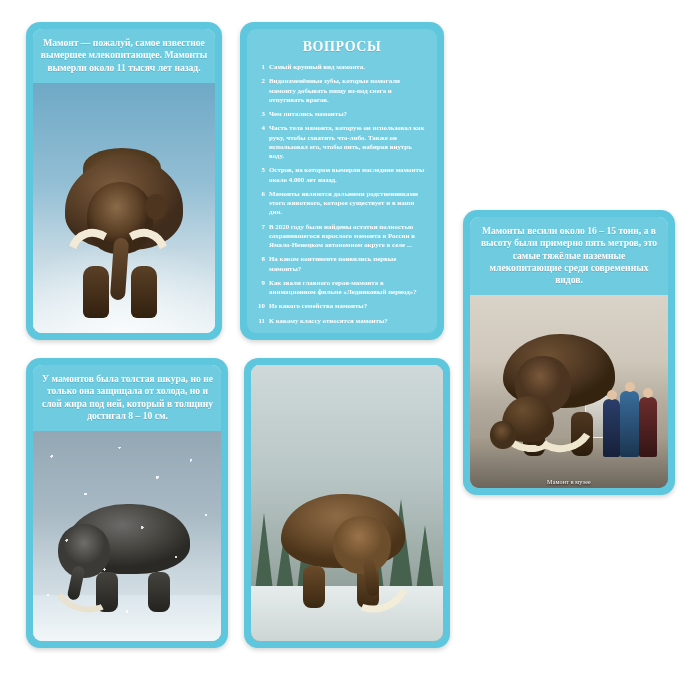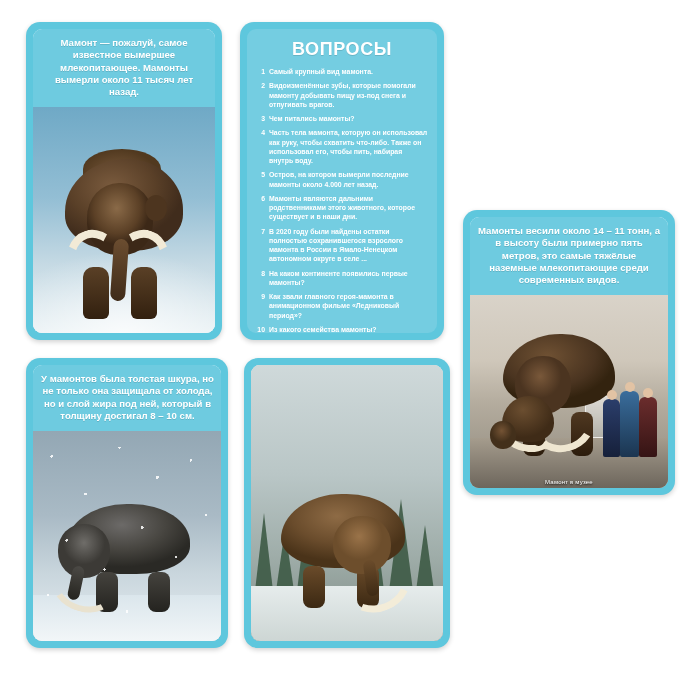--- a/index.html
+++ b/index.html
@@ -11,20 +11,21 @@
     height: 700px;
     background: #ffffff;
     font-family: "Liberation Sans", sans-serif;
     overflow: hidden;
     position: relative;
   }
   #stage {
     position: relative;
     width: 700px;
     height: 700px;
+    font-family: Liberation Serif, serif;
   }
 
   
   .card {
     position: absolute;
     box-sizing: border-box;
     border-radius: 14px;
     background: #5ec7dd;
     padding: 7px;
     box-shadow: 0 2px 5px rgba(0,0,0,0.18);
@@ -124,21 +125,21 @@
   
   #card2 { left: 240px; top: 22px; width: 204px; height: 318px; }
   #card2 .card-inner { background: #74cde1; }
   .q-wrap {
     padding: 10px 9px 8px 9px;
     color: #ffffff;
   }
   .q-title {
     text-align: center;
     font-weight: bold;
-    font-size: 18px;
+    font-size: 14px;
     letter-spacing: .6px;
     margin: 0 0 7px 0;
     color: #ffffff;
     text-shadow: 0 1px 0 rgba(0,0,0,.12);
   }
   .q-list { list-style: none; margin: 0; padding: 0; }
   .q-item {
     display: flex;
     gap: 4px;
     font-size: 6.9px;
@@ -406,21 +407,21 @@
             <span class="q-num">11</span>
             <span class="q-txt">К какому классу относятся мамонты?</span>
           </li>
         </ul>
       </div>
     </div>
   </div>
 
   <div class="card" id="card3">
     <div class="card-inner">
-      <div class="card-text">Мамонты весили около 14 – 11 тонн, а в высоту были примерно пять метров, это самые тяжёлые наземные млекопитающие среди современных видов.</div>
+      <div class="card-text">Мамонты весили около 16 – 15 тонн, а в высоту были примерно пять метров, это самые тяжёлые наземные млекопитающие среди современных видов.</div>
       <div class="photo">
         <div class="c3-bg"></div>
         <div class="c3-floor"></div>
         <div class="c3-case"></div>
         <div class="c3-mam">
           <div class="c3-body"></div>
           <div class="c3-legA"></div>
           <div class="c3-legB"></div>
           <div class="c3-head"></div>
           <div class="c3-tuskl"></div>

